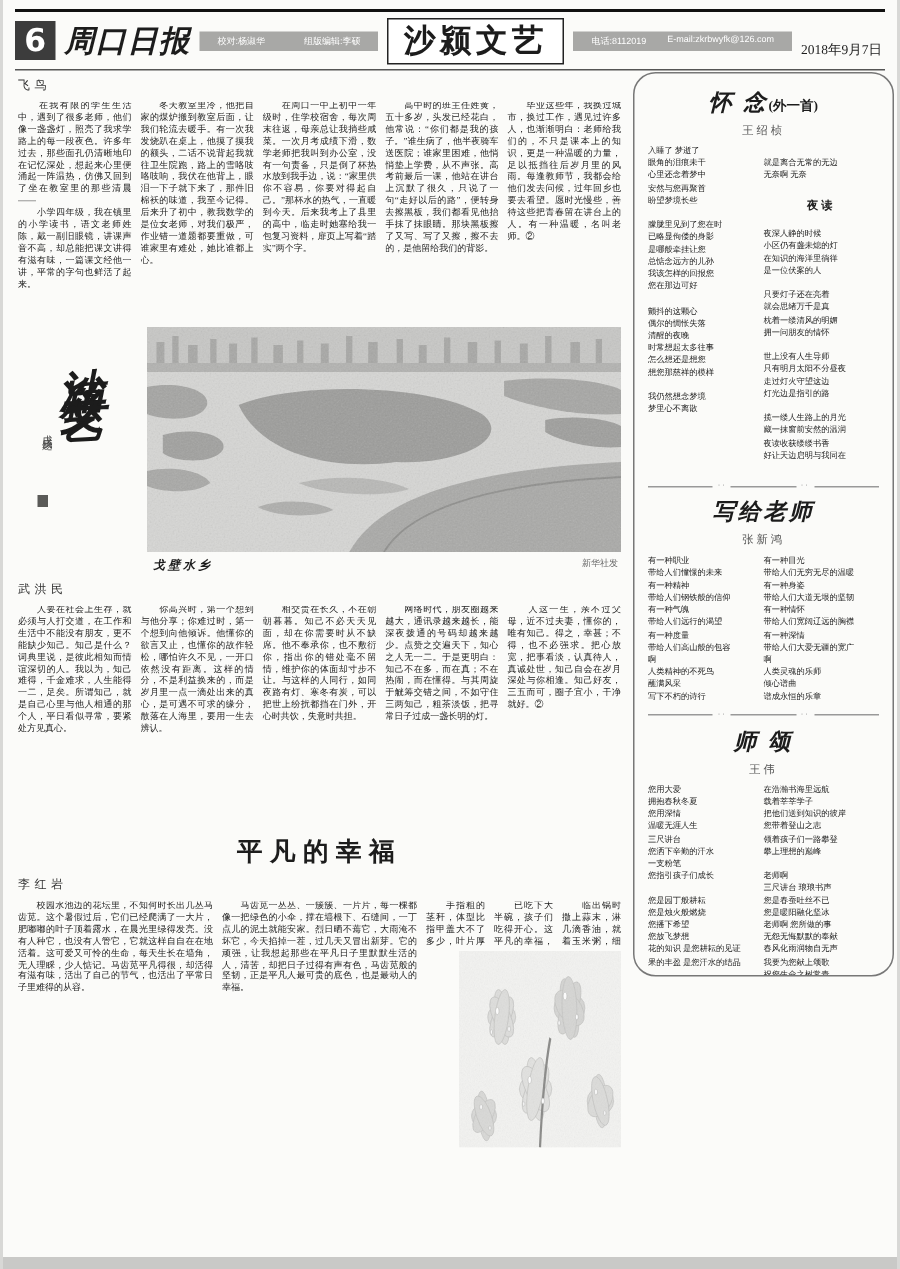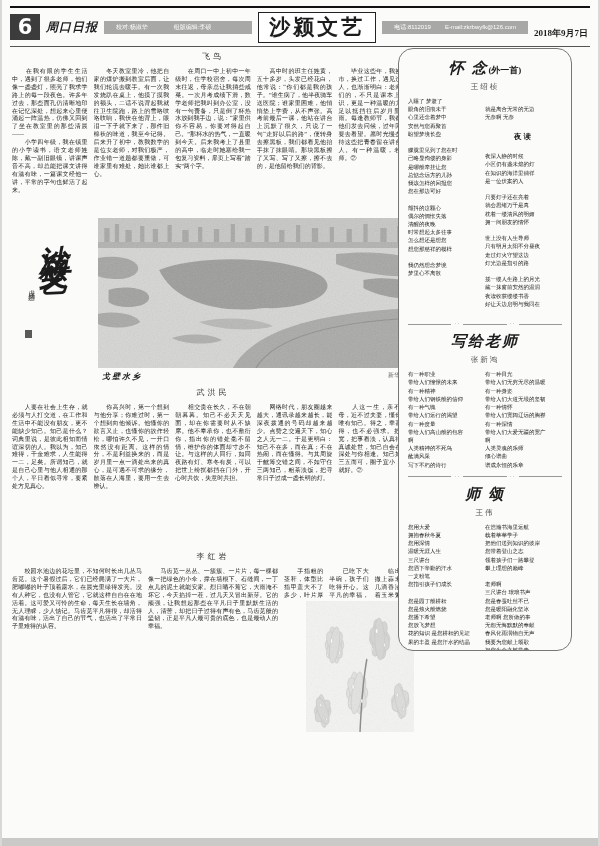--- a/index.html
+++ b/index.html
@@ -6,34 +6,34 @@
   .page{position:relative;width:600px;height:846px;margin:0 auto;background:#fbfbf9;
         border-left:2px solid #d8d8d6;border-right:2px solid #d8d8d6;box-sizing:border-box;
         font-family:"Liberation Serif","DejaVu Serif",serif;color:#1c1c1c;overflow:hidden;}
   .bottom-strip{position:absolute;left:0;right:0;bottom:0;height:8px;background:#c9c9c7;}
 
   
   .hdr{position:absolute;left:8px;right:8px;top:6px;height:38px;border-top:2.5px solid #111;
        border-bottom:1px solid #555;display:flex;align-items:center;gap:6px;}
   .pagenum{width:30px;height:26px;background:#3c3c3c;color:#fff;display:flex;align-items:center;
        justify-content:center;font-size:21px;font-weight:bold;font-family:"DejaVu Sans",sans-serif;}
-  .masthead{font-size:12px;font-weight:bold;font-style:italic;letter-spacing:1px;white-space:nowrap;}
+  .masthead{font-size:20px;font-weight:bold;font-style:italic;letter-spacing:1px;white-space:nowrap;}
   .graybar{height:13px;background:#a8a8a6;color:#fff;font-size:6px;display:flex;align-items:center;
        gap:26px;padding:0 12px;white-space:nowrap;font-family:"Liberation Sans",sans-serif;}
   .gb1{flex:1.2;} .gb2{flex:1;gap:14px;}
   .banner{border:1.5px solid #222;background:#fff;padding:0 10px;height:29px;display:flex;
        align-items:center;font-size:21px;letter-spacing:3px;font-weight:bold;white-space:nowrap;}
-  .hdate{font-size:9px;font-weight:bold;white-space:nowrap;padding-right:2px;margin-top:12px;}
+  .hdate{font-size:9px;font-weight:normal;white-space:nowrap;padding-right:2px;margin-top:12px;}
 
   
   .main{position:absolute;left:10px;top:46px;width:402px;}
   .art-title{text-align:center;font-weight:bold;}
   .t-big{font-size:27px;letter-spacing:3px;margin-top:8px;}
   .t-mid{font-size:17px;letter-spacing:5px;margin-top:10px;}
-  .byline{text-align:center;font-size:8px;letter-spacing:3px;color:#333;margin:5px 0 6px;}
+  .byline{text-align:left;font-size:8px;letter-spacing:3px;color:#333;margin:5px 0 6px;}
   .cols{display:flex;gap:6px;}
   .col{flex:1;font-size:6px;line-height:7.9px;text-align:justify;white-space:pre-line;
        color:#222;overflow:hidden;}
   .h142{height:142px;} .h166{height:166px;}
 
   
   .feature{display:flex;margin-top:8px;}
   .calli{width:86px;position:relative;}
   .calli-text{writing-mode:vertical-rl;text-orientation:upright;font-size:29px;font-weight:bold;
        font-style:italic;letter-spacing:7px;height:158px;margin:4px auto 0;transform:rotate(-3deg);}
@@ -49,21 +49,21 @@
   
   .c-body{display:flex;gap:6px;}
   .c-col{width:74px;}
   .c-right{flex:1;display:flex;flex-direction:column;}
   .minis{display:flex;gap:6px;height:30px;overflow:hidden;}
   .mini{flex:1;font-size:6px;line-height:7.9px;text-align:justify;white-space:pre-line;color:#222;}
   .photo2wrap{margin-left:22px;margin-top:3px;}
   .photo2wrap svg{display:block;width:100%;height:131px;}
 
   
-  .rightcol{position:absolute;left:396px;top:48px;width:174px;height:603px;box-sizing:border-box;
+  .rightcol{position:absolute;left:420px;top:48px;width:174px;height:603px;box-sizing:border-box;
        border:1px solid #777;border-radius:15px;padding:4px 9px;overflow:hidden;background:#fbfbf9;}
   .poem-title{text-align:center;font-weight:bold;font-size:15px;letter-spacing:2px;
        font-style:italic;margin-top:6px;white-space:nowrap;}
   .poem-title .suffix{font-size:9px;font-style:normal;letter-spacing:0;}
   .poem-author{text-align:center;font-size:7.5px;color:#555;letter-spacing:2px;margin:4px 0 5px;}
   .poem-cols{display:flex;gap:0;}
   .pcol{flex:1;font-size:5.5px;line-height:8.2px;white-space:pre-line;color:#222;overflow:hidden;}
   .subhead{font-weight:bold;font-size:7.5px;text-align:center;letter-spacing:2px;margin:3px 0;}
   .sep{display:flex;align-items:center;gap:3px;margin:6px 0 0;}
   .sep .l{flex:1;border-top:1px solid #999;}
@@ -162,20 +162,21 @@
 
     <div class="byline">武洪民</div>
     <div class="cols h142">
       <div class="col h142">　　人要在社会上生存，就必须与人打交道，在工作和生活中不能没有朋友，更不能缺少知己。知己是什么？词典里说，是彼此相知而情谊深切的人。我以为，知己难得，千金难求，人生能得一二，足矣。所谓知己，就是自己心里与他人相通的那个人，平日看似寻常，要紧处方见真心。</div>
       <div class="col h142">　　你高兴时，第一个想到与他分享；你难过时，第一个想到向他倾诉。他懂你的欲言又止，也懂你的故作轻松，哪怕许久不见，一开口依然没有距离。这样的情分，不是利益换来的，而是岁月里一点一滴处出来的真心，是可遇不可求的缘分，散落在人海里，要用一生去辨认。</div>
       <div class="col h142">　　相交贵在长久，不在朝朝暮暮。知己不必天天见面，却在你需要时从不缺席。他不奉承你，也不敷衍你，指出你的错处毫不留情，维护你的体面却寸步不让。与这样的人同行，如同夜路有灯、寒冬有炭，可以把世上纷扰都挡在门外，开心时共饮，失意时共担。</div>
       <div class="col h142">　　网络时代，朋友圈越来越大，通讯录越来越长，能深夜拨通的号码却越来越少。点赞之交遍天下，知心之人无一二。于是更明白：知己不在多，而在真；不在热闹，而在懂得。与其周旋于觥筹交错之间，不如守住三两知己，粗茶淡饭，把寻常日子过成一盏长明的灯。</div>
       <div class="col h142">　　人这一生，亲不过父母，近不过夫妻，懂你的，唯有知己。得之，幸甚；不得，也不必强求。把心放宽，把事看淡，认真待人，真诚处世，知己自会在岁月深处与你相逢。知己好友，三五而可，圈子宜小，干净就好。②</div>
     </div>
 
+    <div class="art-title t-mid">平凡的幸福</div>
     <div class="byline">李红岩</div>
     <div class="c-body">
       <div class="col c-col h166">　　校园水池边的花坛里，不知何时长出几丛马齿苋。这个暑假过后，它们已经爬满了一大片，肥嘟嘟的叶子顶着露水，在晨光里绿得发亮。没有人种它，也没有人管它，它就这样自自在在地活着。这可爱又可怜的生命，每天生长在墙角，无人理睬，少人惦记。马齿苋平凡得很，却活得有滋有味，活出了自己的节气，也活出了平常日子里难得的从容。</div>
       <div class="col c-col h166">　　马齿苋一丛丛、一簇簇、一片片，每一棵都像一把绿色的小伞，撑在墙根下、石缝间，一丁点儿的泥土就能安家。烈日晒不蔫它，大雨淹不坏它，今天掐掉一茬，过几天又冒出新芽。它的顽强，让我想起那些在平凡日子里默默生活的人，清苦，却把日子过得有声有色，马齿苋般的坚韧，正是平凡人最可贵的底色，也是最动人的幸福。</div>
       <div class="c-right">
         <div class="minis">
           <div class="mini">　　手指粗的茎秆，体型比指甲盖大不了多少，叶片厚实饱满。它是一道绚丽的风景，也是一道容易被人忽略的风景。</div>
           <div class="mini">　　已吃下大半碗，孩子们吃得开心。这平凡的幸福，我不想让它溜走得太快。</div>
           <div class="mini">　　临出锅时撒上蒜末，淋几滴香油，就着玉米粥，细细品来，自有一番风味！②</div>
         </div>

